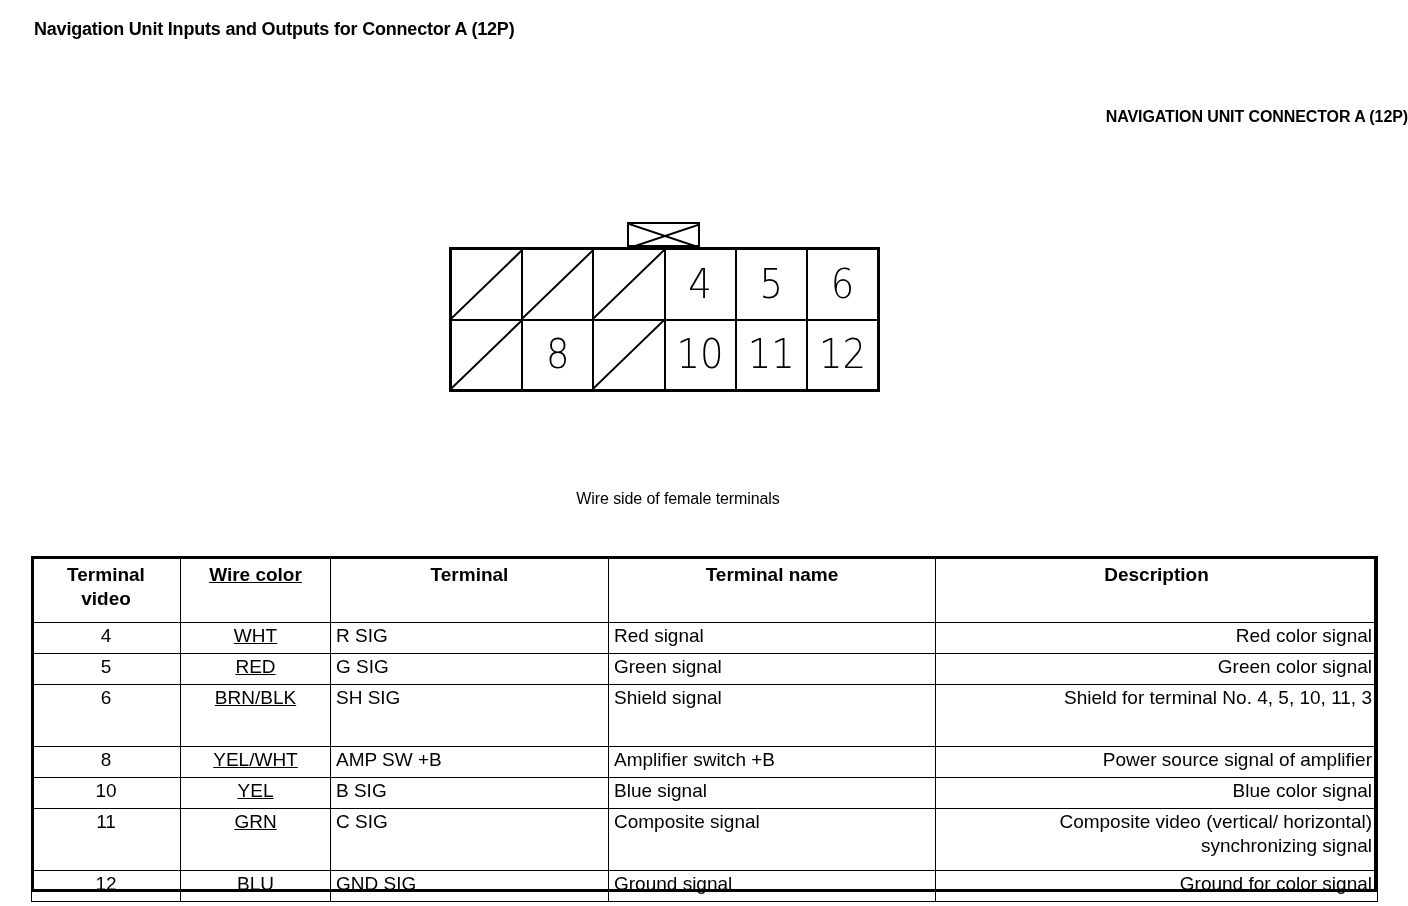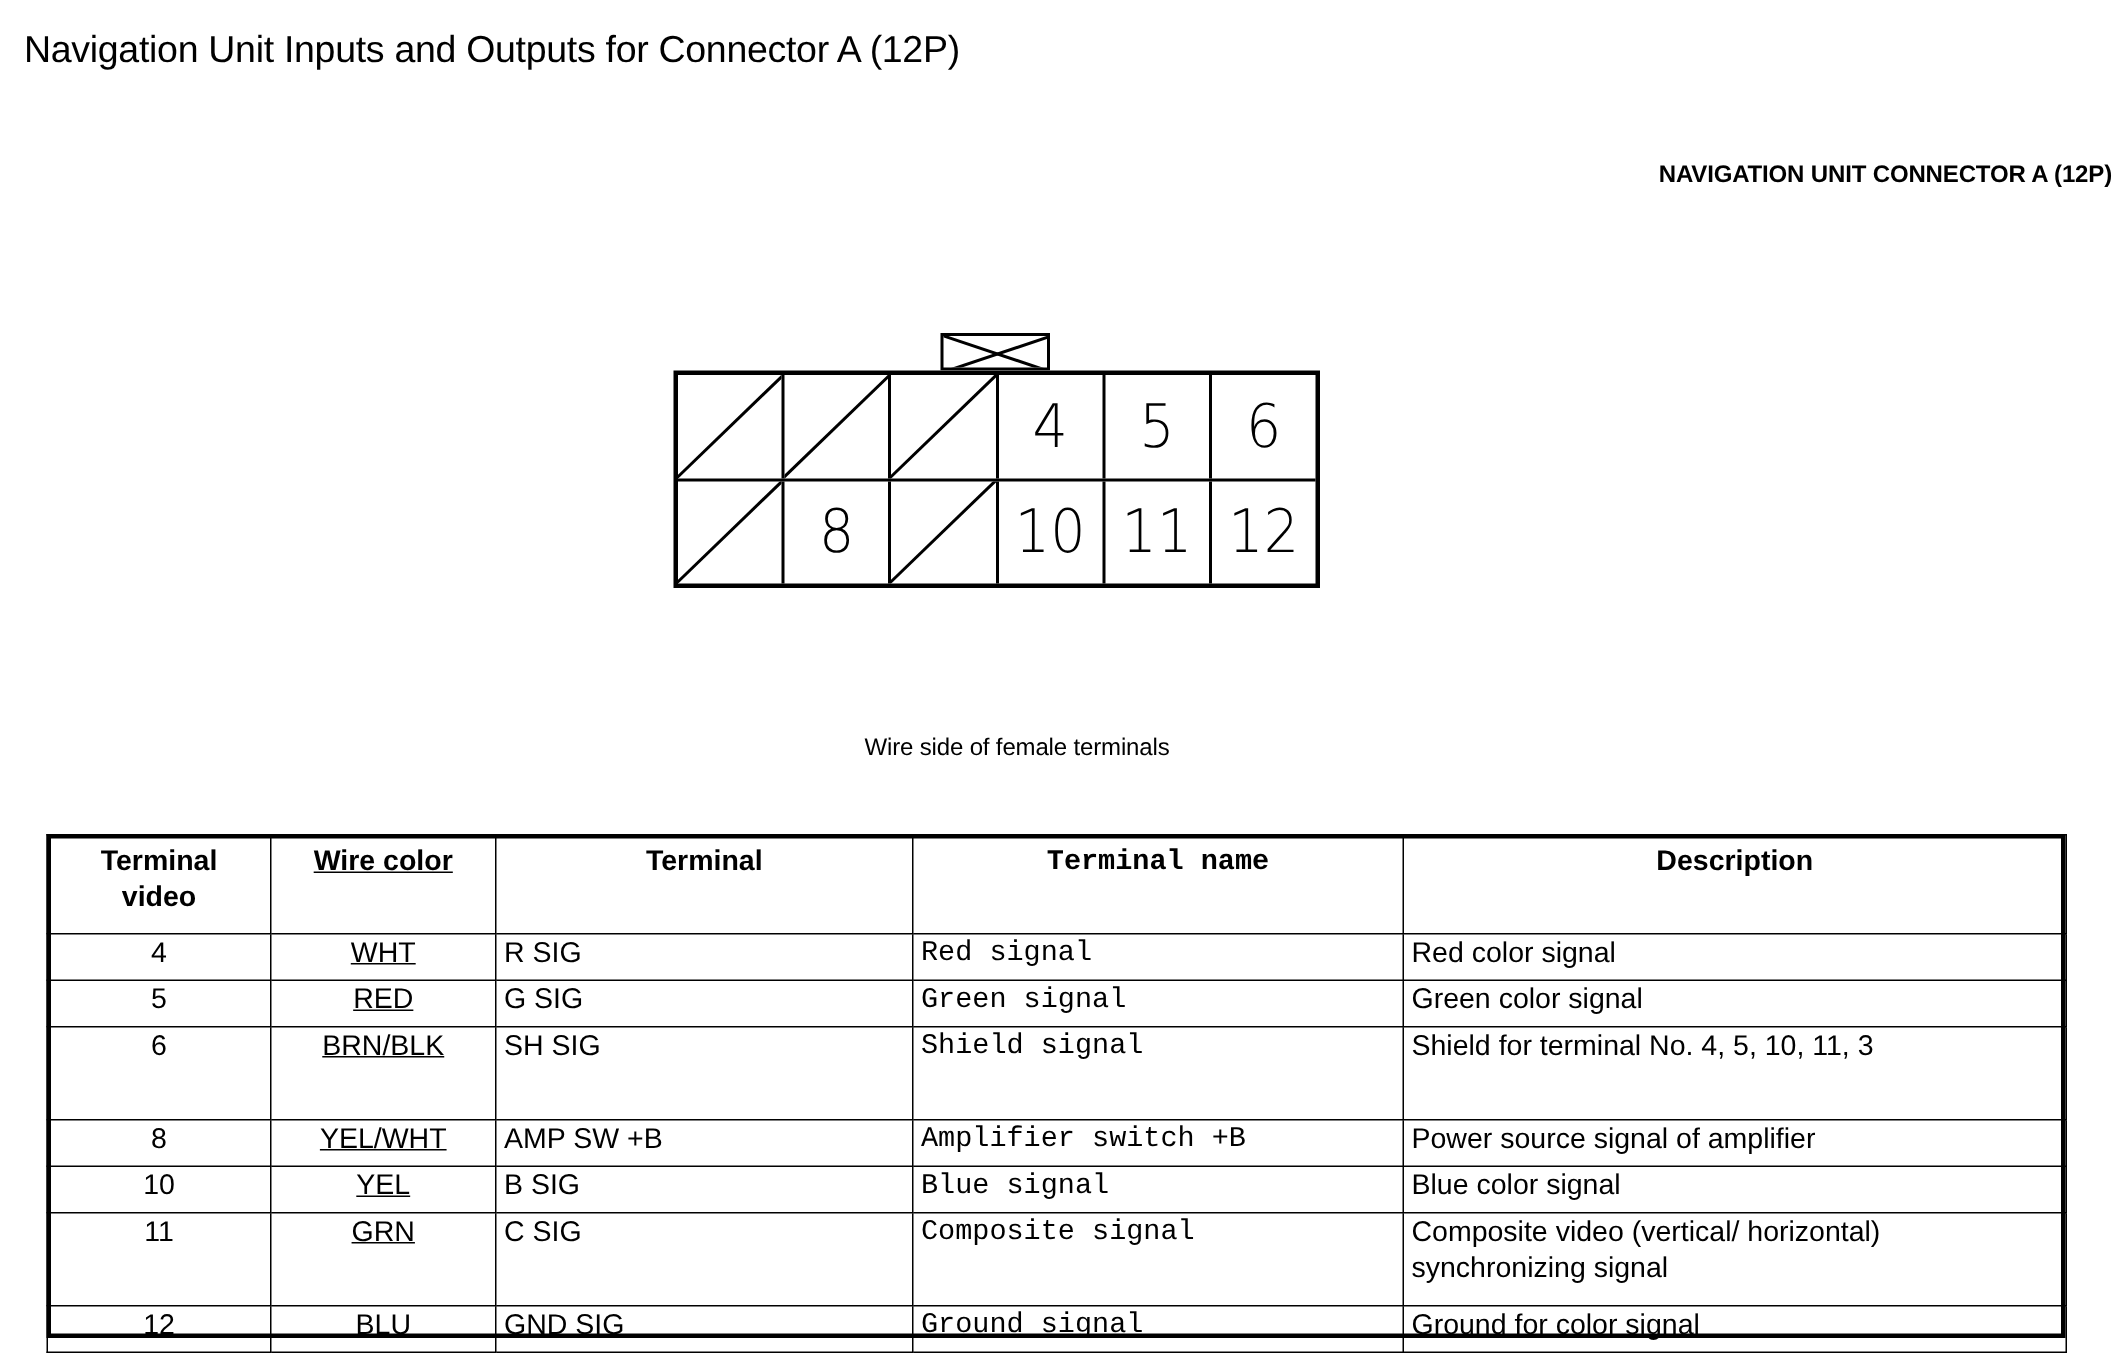--- a/index.html
+++ b/index.html
@@ -13,24 +13,24 @@
     height: 906px;
     position: relative;
     font-family: "Liberation Sans", sans-serif;
     color: #000000;
     overflow: hidden;
   }
 
   
   .page-title {
     position: absolute;
-    left: 16px;
+    left: 34px;
     top: 19px;
-    font-size: 25px;
-    font-weight: normal;
+    font-size: 18px;
+    font-weight: bold;
     letter-spacing: -0.2px;
     white-space: nowrap;
   }
 
   
   .figure-subtitle {
     position: absolute;
     left: 0;
     top: 108px;
     width: 1408px;
@@ -156,22 +156,22 @@
     text-align: center;
     font-weight: bold;
     height: 66px;
     vertical-align: top;
     padding-top: 6px;
   }
   .term-table tbody td { height: 31px; }
   .col-num   { width: 149px; text-align: center; }
   .col-color { width: 150px; text-align: center; text-decoration: underline; }
   .col-term  { width: 278px; text-align: left; }
-  .col-name  { width: 327px; text-align: left; font-family: Liberation Mono, monospace; }
-  .col-desc  { width: 442px; text-align: left; }
+  .col-name  { width: 327px; text-align: left; }
+  .col-desc  { width: 442px; text-align: right; }
 
   
   .table-frame {
     position: absolute;
     left: 31px;
     top: 556px;
     width: 1346px;
     height: 336px;
     border: 3px solid #000;
     pointer-events: none;

